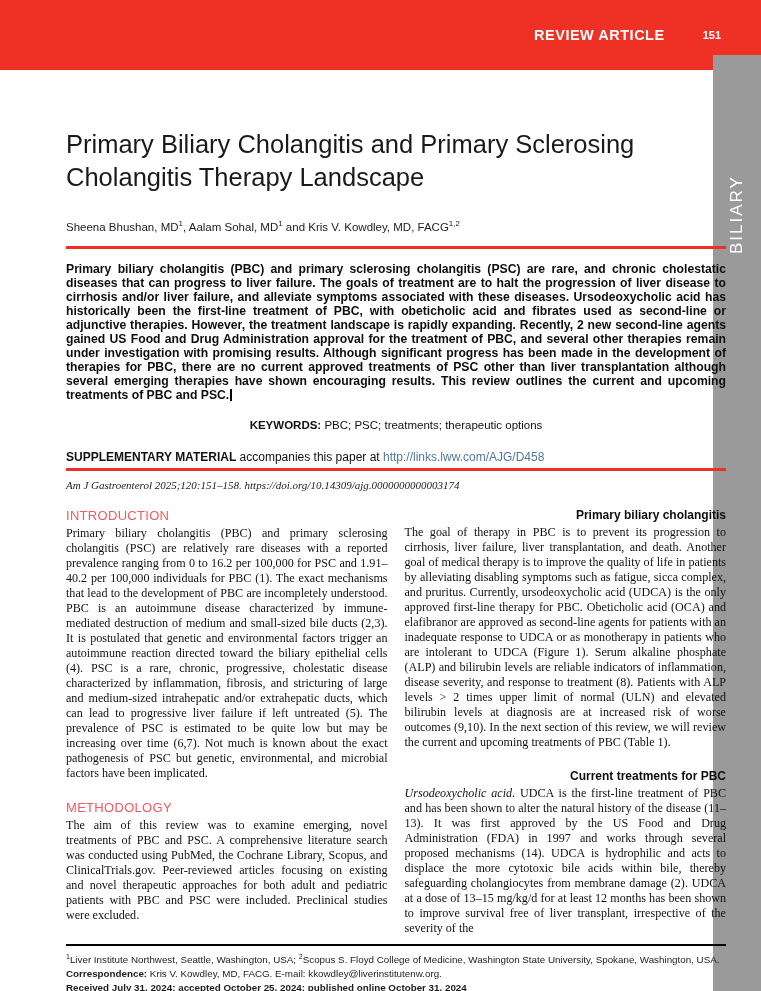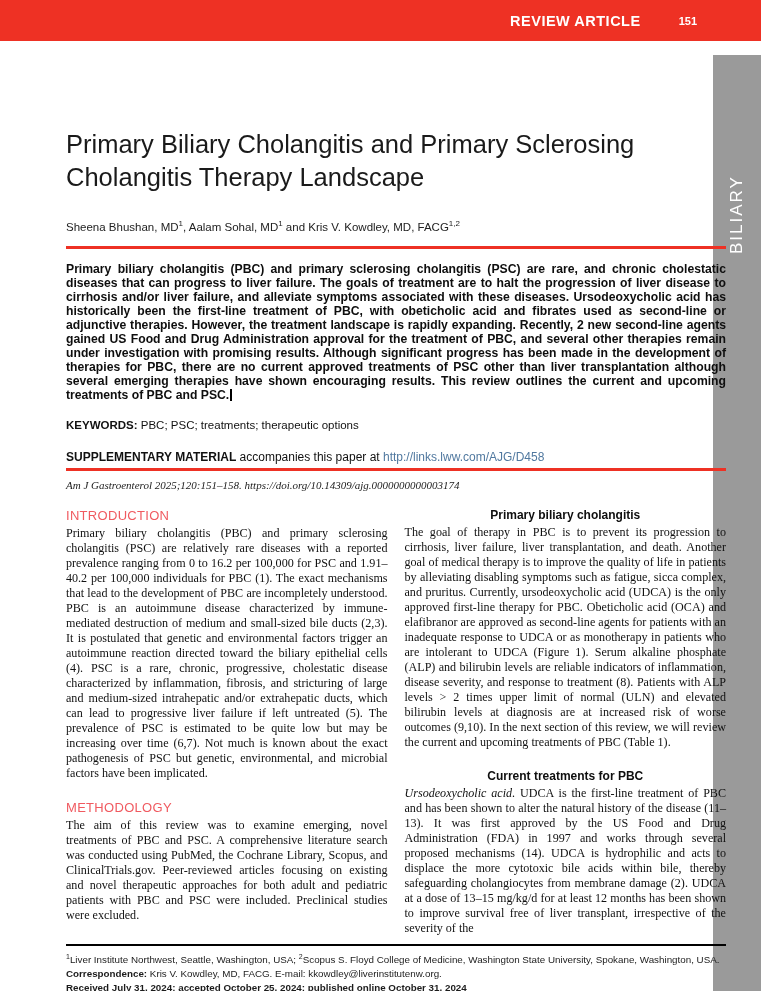--- a/index.html
+++ b/index.html
@@ -8,24 +8,24 @@
     width: 761px;
     height: 991px;
     margin: 0 auto;
     background: #ffffff;
     overflow: hidden;
     font-family: "Liberation Sans", sans-serif;
     color: #111;
   }
   
   .topbar {
-    position: absolute; top:0; left:0; right:0; height:41px;
+    position: absolute; top:0; left:0; right:0; height:70px;
     background:#EE3124;
     display:flex; align-items:center; justify-content:flex-end;
-    padding-right:64px; box-sizing:border-box; gap:38px;
+    padding-right:40px; box-sizing:border-box; gap:38px;
   }
   .topbar .ra-label { color:#fff; font-weight:bold; font-size:14.5px; letter-spacing:0.5px; }
   .topbar .pageno { color:#fff; font-weight:bold; font-size:11px; }
 
   
   .side-tab {
     position:absolute; top:55px; right:0; width:48px; bottom:0;
     background:#9A9A9A;
   }
   .side-tab .vert {
@@ -47,41 +47,41 @@
   .rule-red-thick { height:3px; background:#EE3124; border:0; margin:0 0 13px 0; }
   .rule-red-thin  { height:3px; background:#EE3124; border:0; margin:4px 0 8px 0; }
   .rule-black { height:2px; background:#000; border:0; margin:8px 0 6px 0; }
 
   .abstract {
     margin:0 0 17px 0; font-weight:bold; font-size:12.2px; line-height:14px;
     text-align:justify; color:#0e0e0e;
   }
   .caret { display:inline-block; width:2px; height:12px; background:#000; margin-left:1px; vertical-align:-2px; }
 
-  .keywords { font-size:11.5px; margin:0 0 19px 0; }
+  .keywords { font-size:11.5px; margin:0 0 19px 0;text-align:center; }
   .keywords .lbl { font-weight:bold; }
   .supp { font-size:12px; margin:0 0 2px 0; }
   .supp .lbl { font-weight:bold; }
   .supp a { color:#50789F; text-decoration:none; }
 
   .citation {
     font-family:"Liberation Serif", serif; font-style:italic;
     font-size:11px; margin:0 0 17px 0; color:#222;
   }
 
   .cols { display:flex; gap:17px; }
   .col { flex:1; font-family:"Liberation Serif", serif; font-size:12.1px; line-height:15px; text-align:justify; }
   .sec-head {
     font-family:"Liberation Sans", sans-serif; font-size:13px; font-weight:400;
     color:#F05A60; margin:0 0 3px 0; letter-spacing:0.3px;
   }
   .sec-head.spaced { margin-top:19px; }
   .sub-head {
     font-family:"Liberation Sans", sans-serif; font-size:12px; font-weight:bold;
-    color:#0e0e0e; margin:0 0 2px 0; text-align:center;
+    color:#0e0e0e; margin:0 0 2px 0; text-align:right;
   }
   .sub-head.spaced { margin-top:19px; }
   .col p { margin:0; }
   .lead-in { font-weight:normal; font-style:italic; }
 
   .footnotes { font-size:9.8px; line-height:1.4; color:#1c1c1c; margin:0; }
   .footnotes sup { font-size:7px; }
   .footnotes .lbl { font-weight:bold; }
   .footnotes .received { font-weight:bold; }
 </style>

